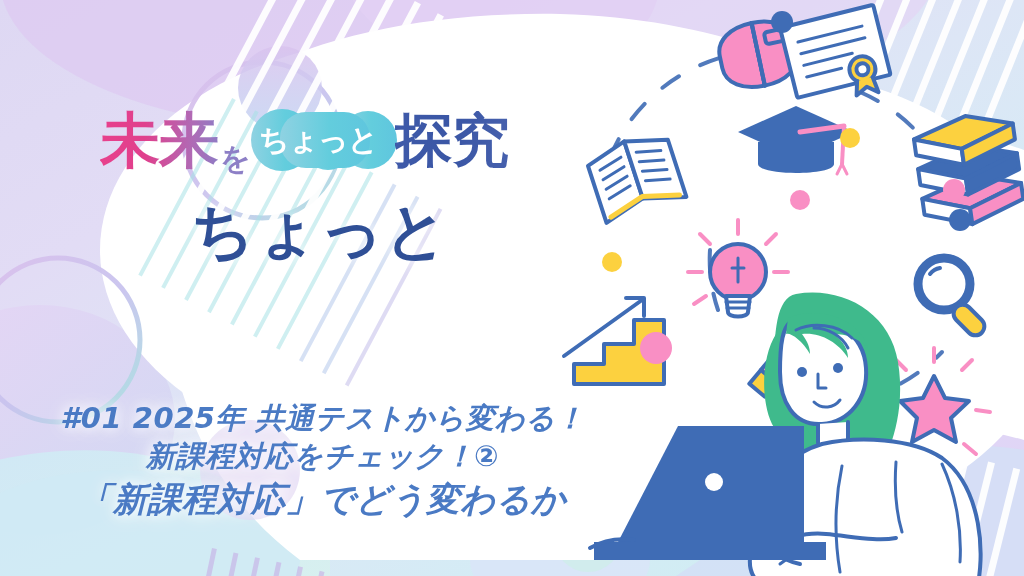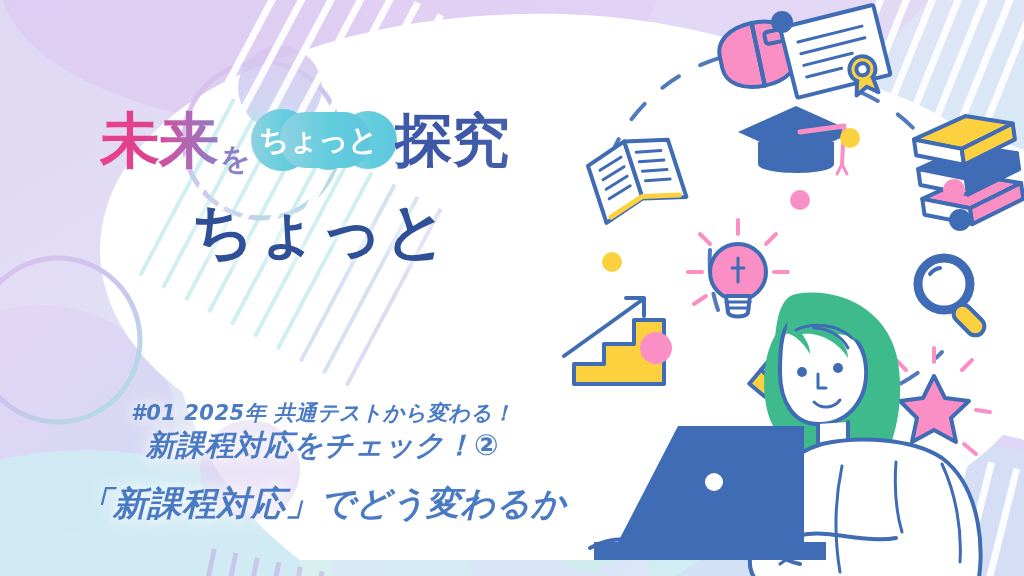--- a/index.html
+++ b/index.html
@@ -53,23 +53,23 @@
 
   
   .subtitle{
     position:absolute;left:50px;top:400px;width:545px;
     text-align:center;color:#4a7ac4;
     font-family:"DejaVu Sans","Liberation Sans",sans-serif;
     font-weight:bold;font-style:italic;
     line-height:1.30;letter-spacing:.5px;
     text-shadow:0 0 12px rgba(255,255,255,.95),0 0 22px rgba(255,255,255,.8);
   }
-  .sub-1{font-size:21px;white-space:nowrap;}
+  .sub-1{font-size:29px;white-space:nowrap;}
   .sub-2{font-size:29px;white-space:nowrap;}
-  .sub-3{font-size:34px;white-space:nowrap;margin-top:16px;}
+  .sub-3{font-size:34px;white-space:nowrap;margin-top:2px;}
 
   
   .illustration{position:absolute;left:560px;top:0;width:464px;height:576px;}
   .illustration svg{display:block;width:464px;height:576px;}
 </style>
 </head>
 <body>
 
 <div class="banner">
 

